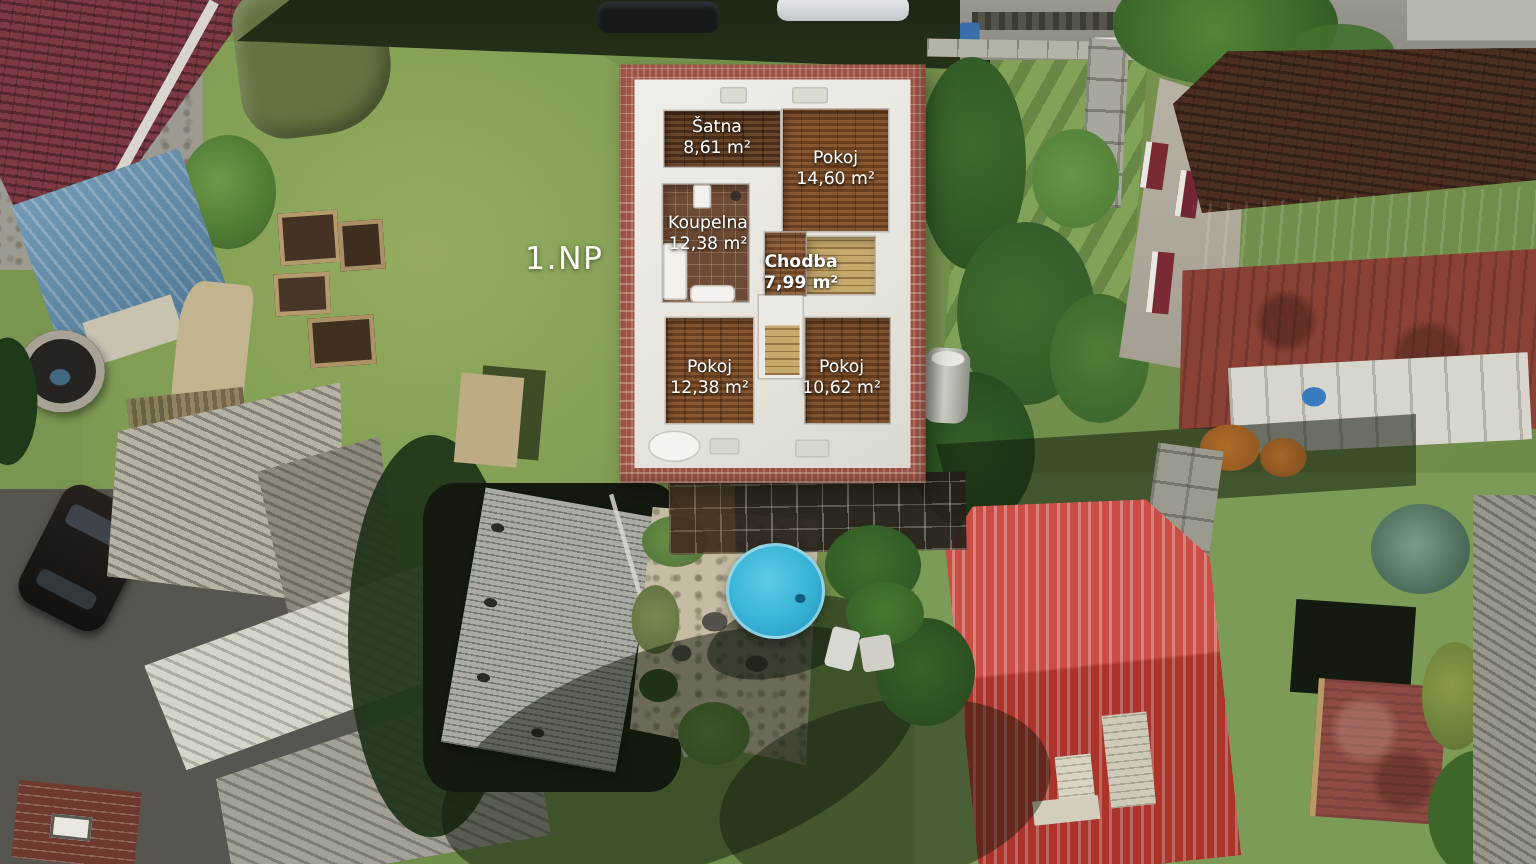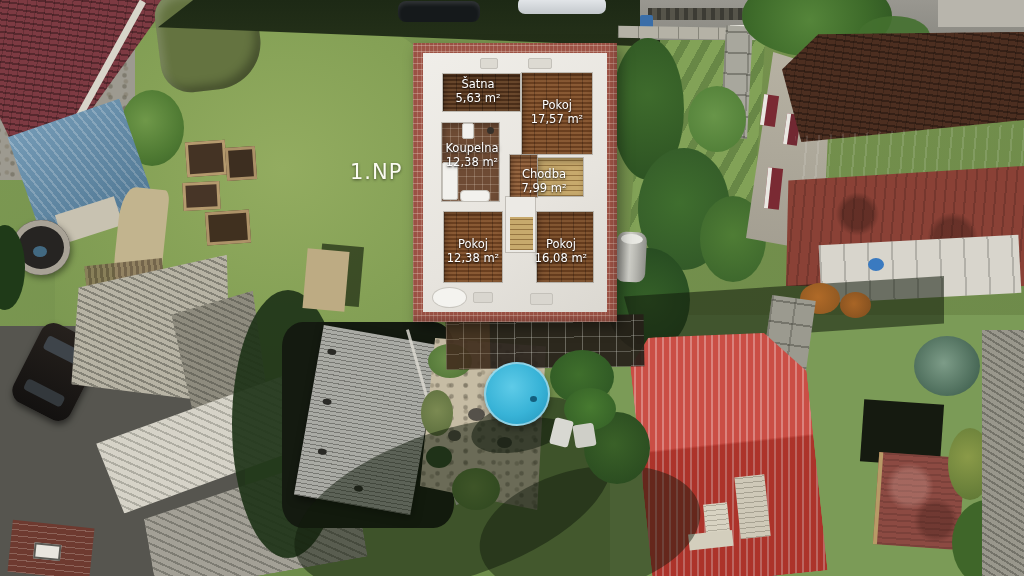--- a/index.html
+++ b/index.html
@@ -201,39 +201,39 @@
     <div class="s fixture" style="left:47px;top:147px;width:30px;height:12px;border-radius:4px;"></div>
     <div class="s fixture" style="left:49px;top:80px;width:12px;height:16px;"></div>
     <div class="s blob" style="left:74px;top:84px;width:7px;height:7px;background:#35302a;"></div>
 
     <div class="s" style="left:20px;top:245px;width:33px;height:19px;border-radius:50%;background:#f4f3ef;box-shadow:0 0 0 1px #c8c5be;"></div>
     <div class="s fixture" style="left:60px;top:249px;width:20px;height:11px;background:#d9d6cf;"></div>
     <div class="s fixture" style="left:117px;top:250px;width:23px;height:12px;background:#d9d6cf;"></div>
 
     <div class="room-label" style="left:65px;top:48px;">
       <span>Šatna</span>
-      <span>5,63 m²</span>
+      <span>8,61 m²</span>
     </div>
     <div class="room-label" style="left:144px;top:69px;">
       <span>Pokoj</span>
-      <span>17,57 m²</span>
+      <span>14,60 m²</span>
     </div>
     <div class="room-label" style="left:59px;top:112px;">
       <span>Koupelna</span>
       <span>12,38 m²</span>
     </div>
-    <div class="room-label" style="left:131px;top:138px;">
+    <div class="room-label" style="left:121px;top:138px;font-weight:bold;">
       <span>Chodba</span>
       <span>7,99 m²</span>
     </div>
     <div class="room-label" style="left:60px;top:208px;">
       <span>Pokoj</span>
       <span>12,38 m²</span>
     </div>
     <div class="room-label" style="left:148px;top:208px;">
       <span>Pokoj</span>
-      <span>16,08 m²</span>
+      <span>10,62 m²</span>
     </div>
   </div>
 
   <div class="s" id="floor-label">1.NP</div>
 
 </div>
 
 </body></html>

